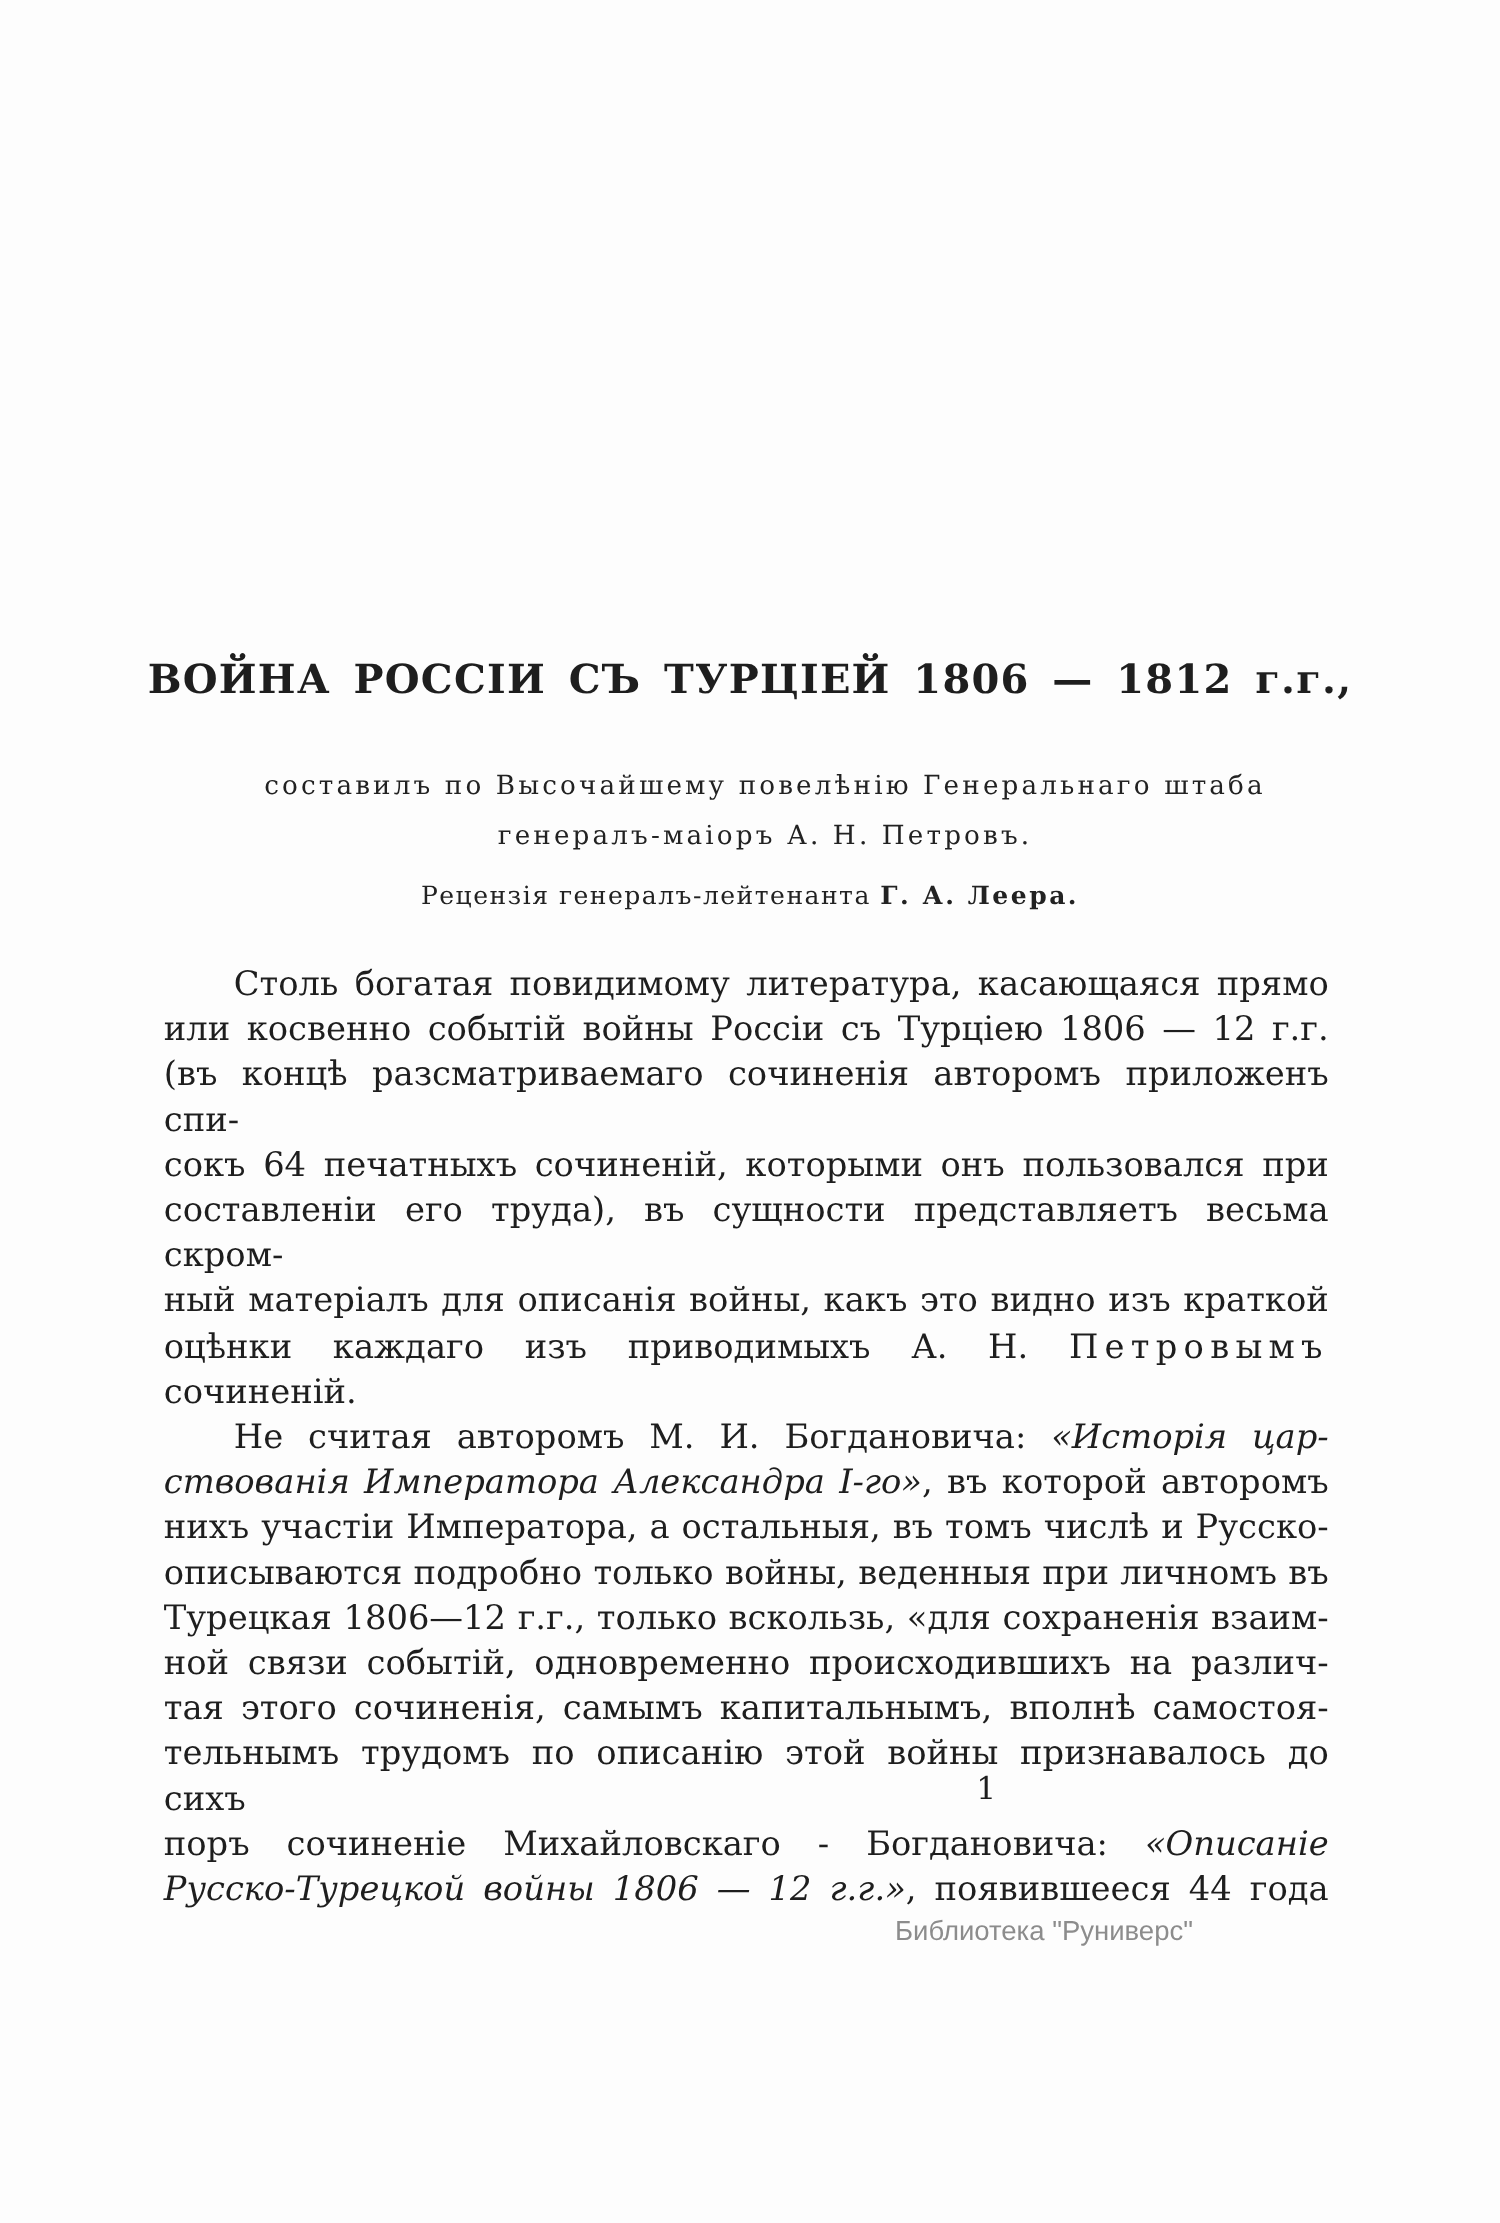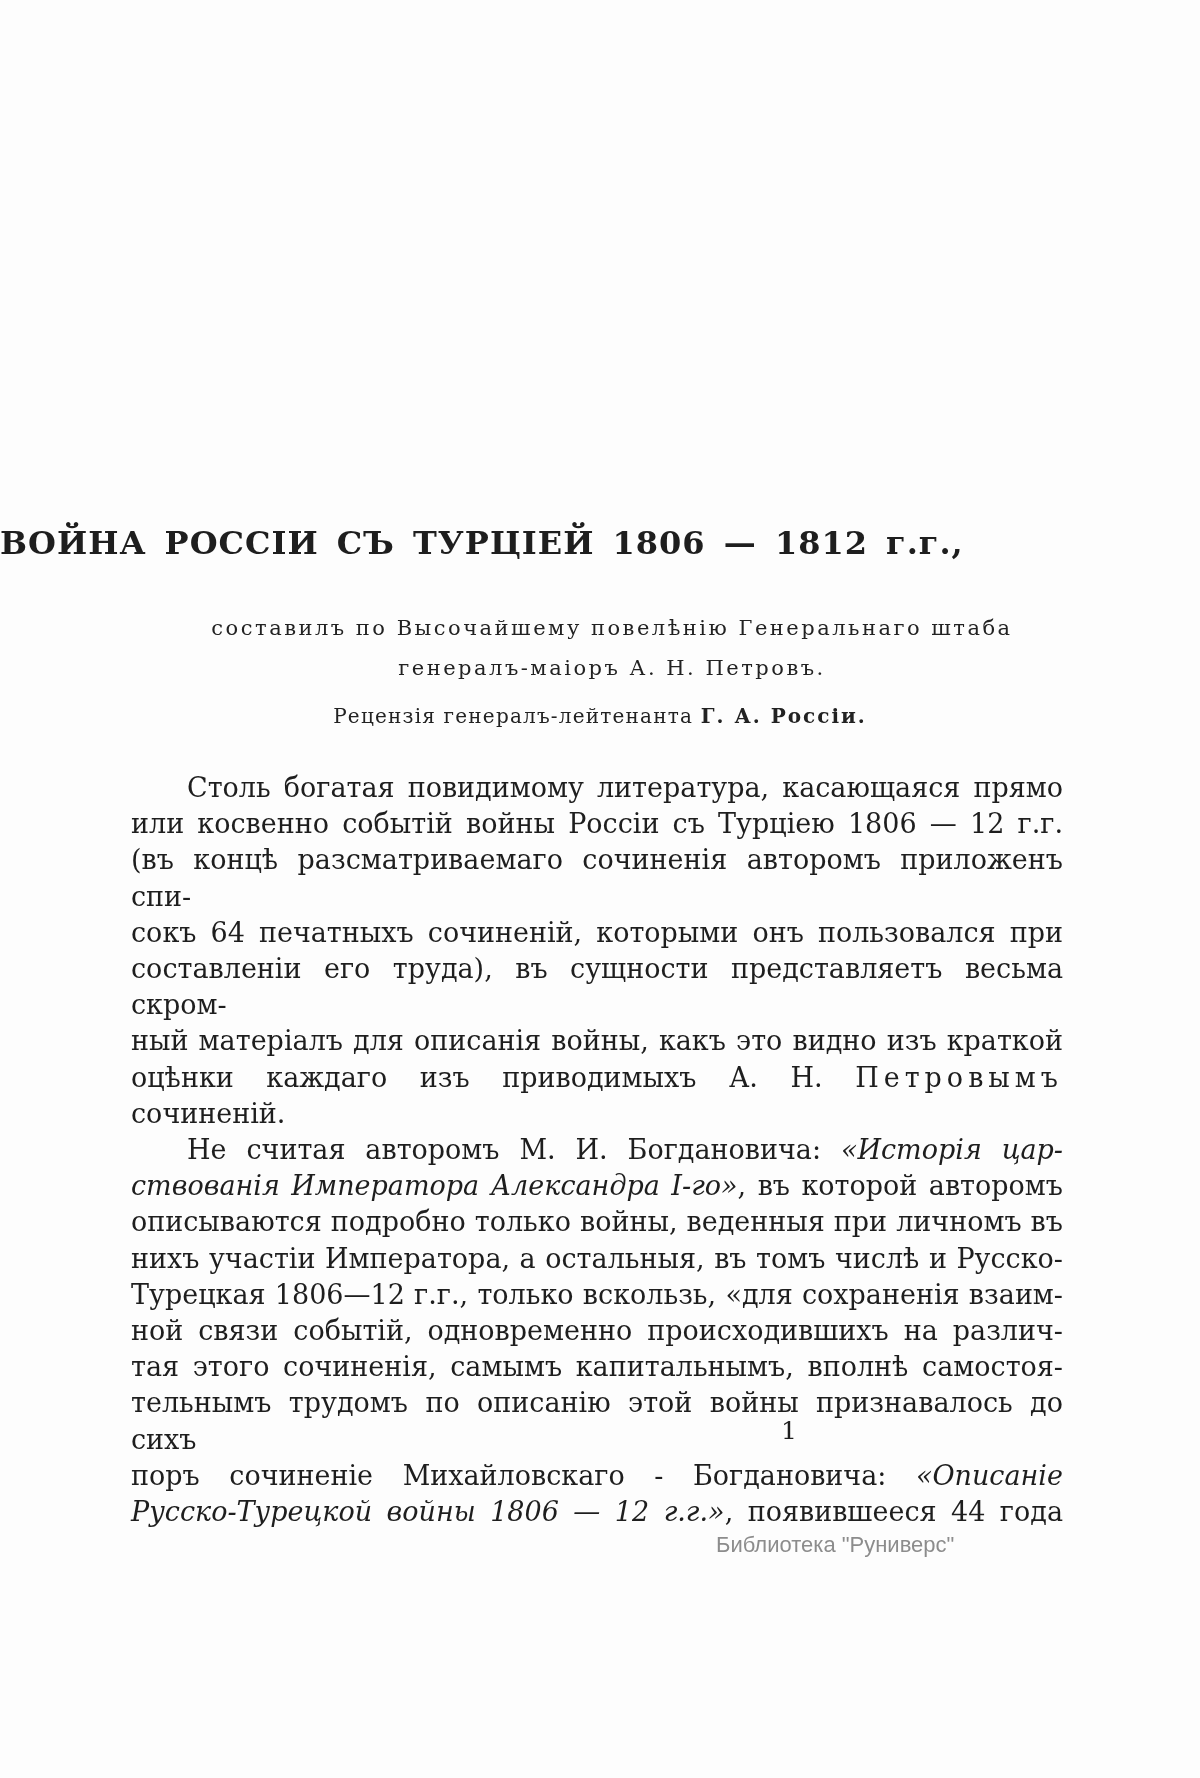--- a/index.html
+++ b/index.html
@@ -11,21 +11,21 @@
     background: #fdfdfd;
     color: #1e1e1e;
     font-family: "DejaVu Serif", "Liberation Serif", serif;
     overflow: hidden;
   }
   .title {
     position: absolute;
     top: 524px;
     left: 0;
     width: 100%;
-    text-align: left;
+    text-align: center;
     font-size: 32px;
     font-weight: bold;
     letter-spacing: 1px;
     word-spacing: 6px;
     margin: 0;
   }
   .subtitle {
     position: absolute;
     top: 608px;
     left: 12px;
@@ -85,35 +85,35 @@
 <div class="page">
 
   <h1 class="title">ВОЙНА РОССІИ СЪ ТУРЦІЕЙ 1806 — 1812 г.г.,</h1>
 
   <div class="subtitle">
     <div>составилъ по Высочайшему повелѣнію Генеральнаго штаба</div>
     <div>генералъ-маіоръ А. Н. Петровъ.</div>
   </div>
 
   <div class="review">
-    <span>Рецензія генералъ-лейтенанта </span><span class="name">Г. А. Россіи.</span>
+    <span>Рецензія генералъ-лейтенанта </span><span class="name">Г. А. Леера.</span>
   </div>
 
   <div class="body-text">
       <div class="line indent"><span>Столь богатая повидимому литература, касающаяся прямо</span></div>
       <div class="line"><span>или косвенно событій войны Россіи съ Турціею 1806 — 12 г.г.</span></div>
       <div class="line"><span>(въ концѣ разсматриваемаго сочиненія авторомъ приложенъ спи-</span></div>
       <div class="line"><span>сокъ 64 печатныхъ сочиненій, которыми онъ пользовался при</span></div>
       <div class="line"><span>составленіи его труда), въ сущности представляетъ весьма скром-</span></div>
       <div class="line"><span>ный матеріалъ для описанія войны, какъ это видно изъ краткой</span></div>
       <div class="line"><span>оцѣнки каждаго изъ приводимыхъ А. Н. </span><span class="spaced">Петровымъ</span><span> сочиненій.</span></div>
       <div class="line indent"><span>Не считая авторомъ М. И. Богдановича: </span><span class="italic">«Исторія цар-</span></div>
       <div class="line"><span class="italic">ствованія Императора Александра I-го»</span><span>, въ которой авторомъ</span></div>
+      <div class="line"><span>нихъ участіи Императора, а остальныя, въ томъ числѣ и Русско-</span></div>
       <div class="line"><span>описываются подробно только войны, веденныя при личномъ въ</span></div>
-      <div class="line"><span>нихъ участіи Императора, а остальныя, въ томъ числѣ и Русско-</span></div>
       <div class="line"><span>Турецкая 1806—12 г.г., только вскользь, «для сохраненія взаим-</span></div>
       <div class="line"><span>ной связи событій, одновременно происходившихъ на различ-</span></div>
       <div class="line"><span>тая этого сочиненія, самымъ капитальнымъ, вполнѣ самостоя-</span></div>
       <div class="line"><span>тельнымъ трудомъ по описанію этой войны признавалось до сихъ</span></div>
       <div class="line"><span>поръ сочиненіе Михайловскаго - Богдановича: </span><span class="italic">«Описаніе</span></div>
       <div class="line"><span class="italic">Русско-Турецкой войны 1806 — 12 г.г.»</span><span>, появившееся 44 года</span></div>
     </div>
 
   <div class="page-number">1</div>
 

